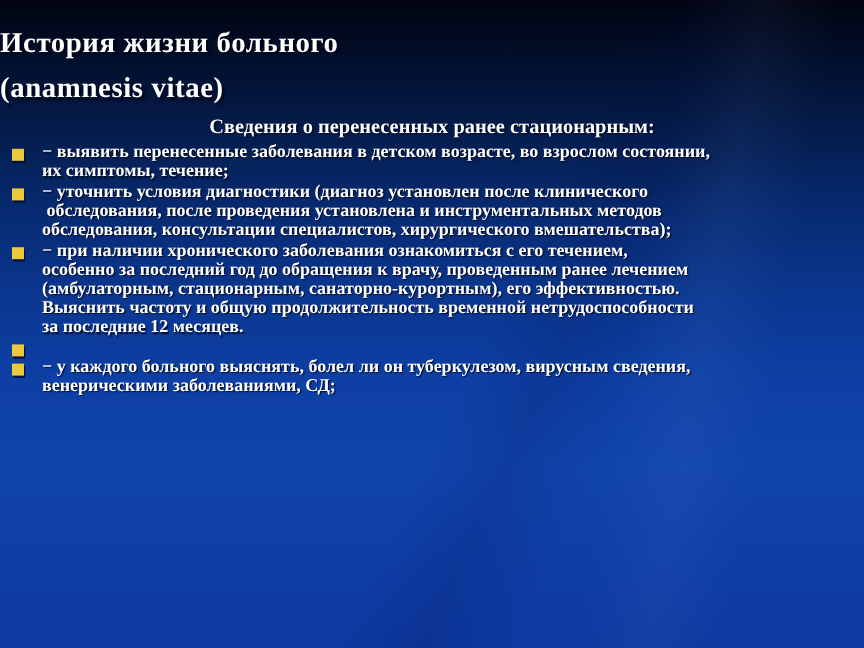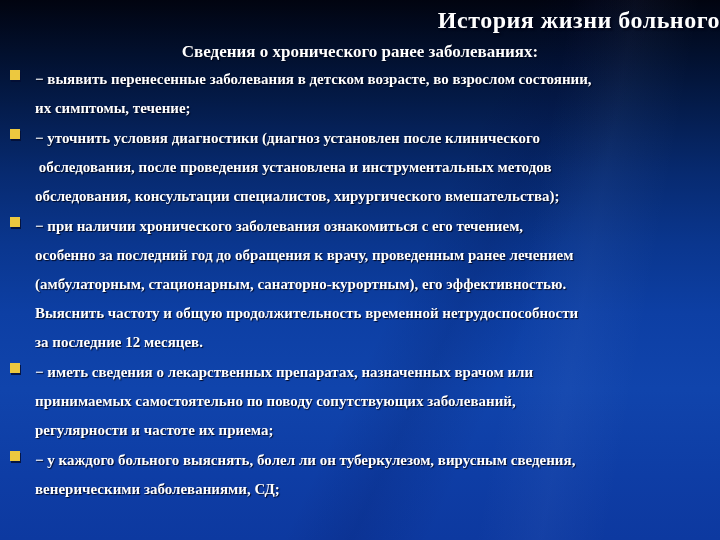--- a/index.html
+++ b/index.html
@@ -32,25 +32,25 @@
   .bg-band {
     position: absolute;
     inset: 0;
     pointer-events: none;
     background:
       linear-gradient(115deg, rgba(0,0,40,0) 55%, rgba(0,8,60,0.12) 62%, rgba(0,0,40,0) 70%),
       linear-gradient(100deg, rgba(160,190,255,0) 70%, rgba(160,190,255,0.05) 78%, rgba(160,190,255,0) 86%);
   }
   .title {
     position: relative;
-    text-align: right;
+    text-align: left;
     font-weight: bold;
     font-size: 24px;
     line-height: 38px;
-    padding-top: 1px;
+    padding-top: 17px;
     text-shadow: 2px 2px 2px rgba(0, 4, 24, 0.9);
     letter-spacing: 0.5px;
   }
   .subtitle {
     position: relative;
     text-align: center;
     font-weight: bold;
     font-size: 17px;
     line-height: 21px;
     margin-top: 2px;
@@ -70,36 +70,37 @@
     flex: 0 0 auto;
     width: 10px;
     height: 10px;
     margin: 5px 15px 0 0;
     background: #ecc83f;
     box-shadow: 1px 2px 0 rgba(4, 14, 52, 0.85);
   }
   .item-text {
     font-size: 15px;
     font-weight: bold;
-    line-height: 29px;
+    line-height: 16px;
     white-space: pre-wrap;
     text-shadow: 1px 1px 1px rgba(0, 4, 24, 0.9);
   }
 </style>
 </head>
 <body>
 
 <div class="slide">
   <div class="bg-band"></div>
 
   <div class="title">
     <div>История жизни больного</div>
+    <div>(anamnesis vitae)</div>
   </div>
 
-  <div class="subtitle">Сведения о хронического ранее заболеваниях:</div>
+  <div class="subtitle">Сведения о перенесенных ранее стационарным:</div>
 
   <div class="bullet-list">
     <div class="item">
       <span class="bullet-square"></span>
       <div class="item-text">− выявить перенесенные заболевания в детском возрасте, во взрослом состоянии,
 их симптомы, течение;</div>
     </div>
     <div class="item">
       <span class="bullet-square"></span>
       <div class="item-text">− уточнить условия диагностики (диагноз установлен после клинического
@@ -109,23 +110,20 @@
     <div class="item">
       <span class="bullet-square"></span>
       <div class="item-text">− при наличии хронического заболевания ознакомиться с его течением,
 особенно за последний год до обращения к врачу, проведенным ранее лечением
 (амбулаторным, стационарным, санаторно-курортным), его эффективностью.
 Выяснить частоту и общую продолжительность временной нетрудоспособности
 за последние 12 месяцев.</div>
     </div>
     <div class="item">
       <span class="bullet-square"></span>
-      <div class="item-text">− иметь сведения о лекарственных препаратах, назначенных врачом или
-принимаемых самостоятельно по поводу сопутствующих заболеваний,
-регулярности и частоте их приема;</div>
     </div>
     <div class="item">
       <span class="bullet-square"></span>
       <div class="item-text">− у каждого больного выяснять, болел ли он туберкулезом, вирусным сведения,
 венерическими заболеваниями, СД;</div>
     </div>
   </div>
 </div>
 
 </body></html>

